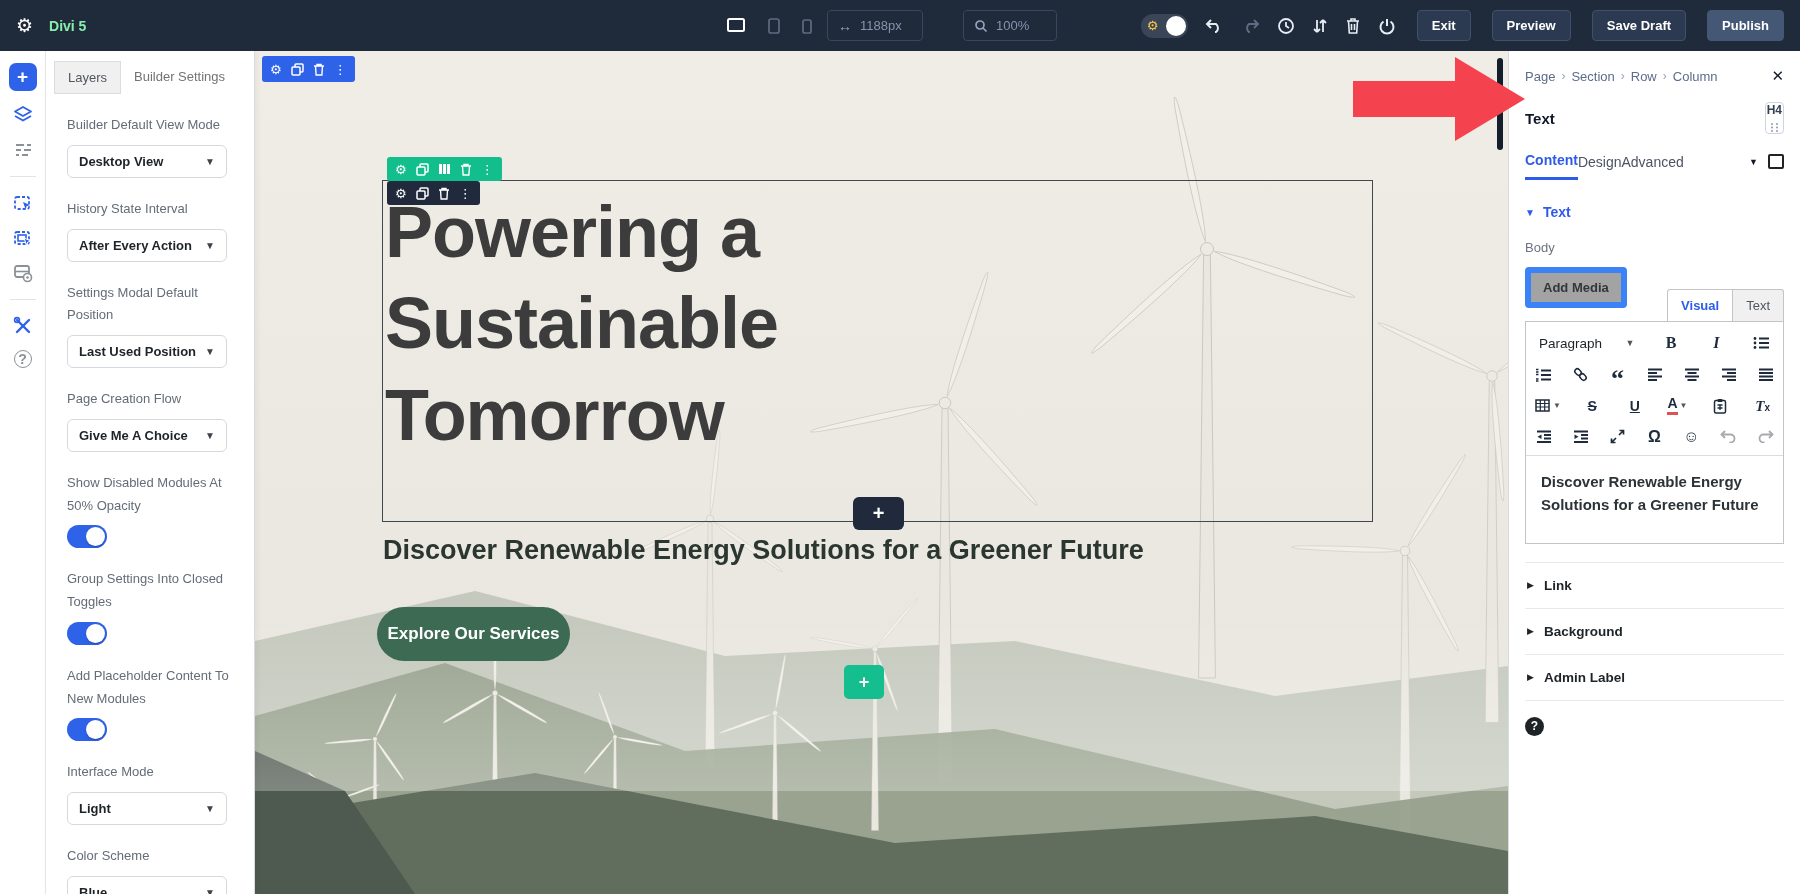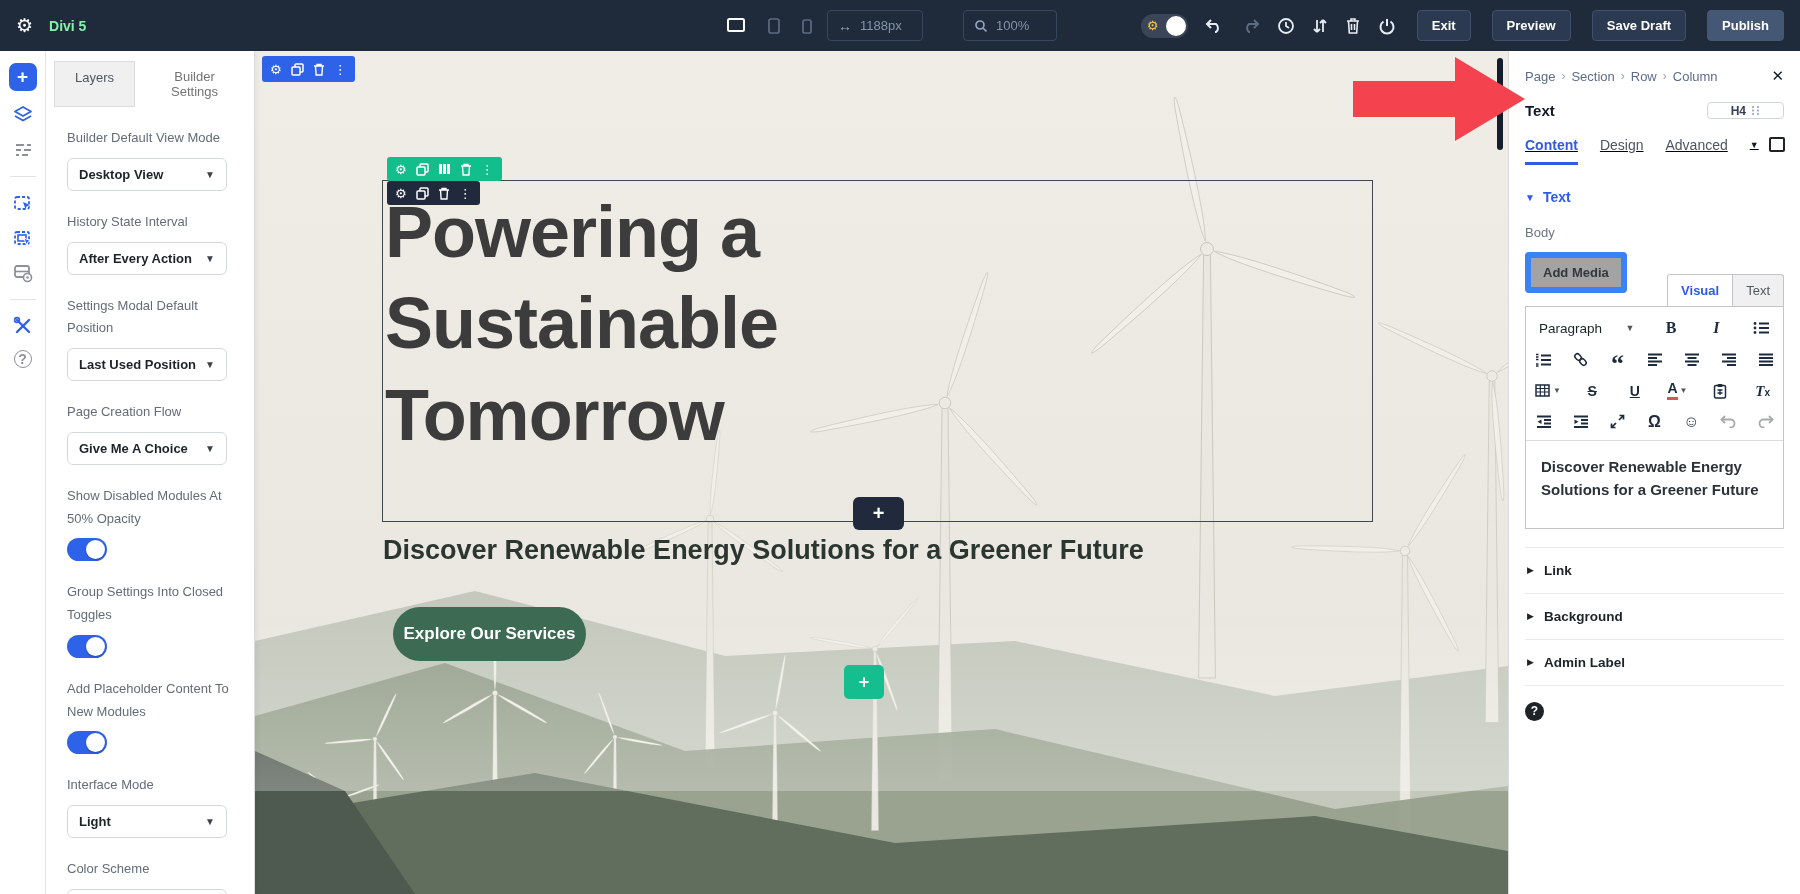--- a/index.html
+++ b/index.html
@@ -29,21 +29,21 @@
   
   .rail { position:absolute; left:0; top:51px; width:46px; height:843px; background:#fff; border-right:1px solid #E4E5E7; z-index:30; display:flex; flex-direction:column; align-items:center; padding-top:12px; gap:13px; }
   .rail .add-btn { width:28px; height:28px; border-radius:7px; background:#2E62E9; color:#fff; font-size:19px; font-weight:700; display:flex; align-items:center; justify-content:center; cursor:pointer; }
   .rail .ric { width:22px; height:22px; display:flex; align-items:center; justify-content:center; cursor:pointer; }
   .rail .div { width:26px; height:1px; background:#E2E3E5; margin:2px 0; }
   .rail .q { color:#8C9196; font-size:14px; font-weight:700; border:1.6px solid #8C9196; border-radius:50%; width:18px; height:18px; display:flex; align-items:center; justify-content:center; }
 
   
   .lpanel { position:absolute; left:46px; top:51px; width:209px; height:843px; background:#fff; border-right:1px solid #D9DBDE; box-shadow:2px 0 6px rgba(0,0,0,.05); z-index:29; overflow:hidden; }
   .ltabs { display:flex; padding:10px 0 0 8px; }
-  .ltab { font-size:13px; padding:8px 20px; cursor:pointer;text-align:center; }
+  .ltab { font-size:13px; padding:8px 13px; cursor:pointer; }
   .ltab.inactive { background:#F0F0F1; border:1px solid #DCDCDE; color:#50575E; }
   .ltab.active { color:#737373; font-weight:400; background:#fff; }
   .lbody { padding:20px 18px 0 21px; }
   .fld { margin-bottom:20px; }
   .fld-label { font-size:13px; color:#646C77; line-height:1.75; margin-bottom:8px; }
   .select { width:160px; height:33px; border:1px solid #D5D9DF; border-radius:6px; background:#fff; display:flex; align-items:center; justify-content:space-between; padding:0 11px; font-size:13px; font-weight:600; color:#1D2327; cursor:pointer; }
   .select .caret { color:#3C434A; font-size:10px; }
   .toggle { width:40px; height:23px; border-radius:12px; background:#2E62E9; position:relative; cursor:pointer; }
   .toggle .knob { position:absolute; right:2px; top:2px; width:19px; height:19px; background:#fff; border-radius:50%; box-shadow:0 1px 2px rgba(0,0,0,.25); }
 
@@ -53,35 +53,35 @@
   .mini-toolbar { position:absolute; display:flex; align-items:center; gap:9px; padding:0 8px; height:26px; border-radius:3px; color:#fff; z-index:10; }
   .mini-toolbar .mi { display:flex; align-items:center; font-size:13px; line-height:1; cursor:pointer; }
   .mini-toolbar svg { display:block; }
   .tbar-section { left:7px; top:5px; background:#2E62E9; }
   .tbar-row { left:132px; top:106px; background:#13BE8D; height:24px; }
   .tbar-module { left:132px; top:130px; background:#202A3C; height:24px; }
   .hero-box { position:absolute; left:127px; top:129px; width:991px; height:342px; border:1px solid #3F474F; z-index:5; }
   .hero-heading { position:absolute; left:130px; top:136px; width:600px; font-size:72px; line-height:1.27; font-weight:700; color:#3C3C3C; letter-spacing:-1px; z-index:6; }
   .add-module-btn { position:absolute; left:598px; top:446px; width:51px; height:33px; background:#202A3C; border-radius:6px; color:#fff; font-size:20px; font-weight:700; display:flex; align-items:center; justify-content:center; z-index:11; cursor:pointer; }
   .hero-sub { position:absolute; left:128px; top:484px; white-space:nowrap; font-size:27px; font-weight:700; color:#2C3631; z-index:6; }
-  .cta-btn { position:absolute; left:138px; top:556px; width:193px; height:54px; border-radius:27px; background:#3C6A53; color:#fff; font-size:17px; font-weight:700; display:flex; align-items:center; justify-content:center; z-index:6; cursor:pointer; }
+  .cta-btn { position:absolute; left:122px; top:556px; width:193px; height:54px; border-radius:27px; background:#3C6A53; color:#fff; font-size:17px; font-weight:700; display:flex; align-items:center; justify-content:center; z-index:6; cursor:pointer; }
   .add-row-btn { position:absolute; left:589px; top:614px; width:40px; height:34px; background:#14BE8E; border-radius:5px; color:#fff; font-size:18px; font-weight:700; display:flex; align-items:center; justify-content:center; z-index:11; cursor:pointer; }
 
   .v-scrollbar { position:absolute; left:1497px; top:58px; width:6px; height:92px; background:#131D2B; border-radius:3px; z-index:45; }
 
   
   .rpanel { position:absolute; left:1508px; top:51px; width:292px; height:843px; background:#fff; border-left:1px solid #D9DBDE; z-index:40; padding:0 16px; }
   .crumbs { display:flex; align-items:center; gap:6px; margin-top:16px; font-size:13px; color:#5D6C8A; }
   .crumbs .sep { color:#9AA4B8; font-size:12px; }
   .crumbs .close { margin-left:auto; color:#101828; font-size:15px; font-weight:700; cursor:pointer; }
   .rtitle-row { display:flex; align-items:center; margin-top:17px; }
   .rtitle { font-size:15px; font-weight:700; color:#101828; }
-  .hlevel { margin-left:auto; border:1px solid #D0D5DD; border-radius:4px; height:17px; display:flex; align-items:center; gap:5px; padding:0 23px; cursor:pointer; }
+  .hlevel { margin-left:auto; border:1px solid #D0D5DD; border-radius:4px; height:32px; display:flex; align-items:center; gap:5px; padding:0 1px; cursor:pointer;flex-direction:column; }
   .hlevel .hl { font-size:12px; font-weight:700; color:#344054; }
-  .rtabs { display:flex; align-items:flex-start; gap:22px; margin-top:18px;text-decoration:underline; }
+  .rtabs { display:flex; align-items:center; margin-top:18px; }
   .rtab { font-size:14px; color:#4B5563; cursor:pointer; padding-bottom:9px; }
   .rtab.active { color:#2E5BE9; font-weight:700; border-bottom:3px solid #2E5BE9; }
   .rtabs .right-ctl { margin-left:auto; display:flex; align-items:center; gap:10px; padding-bottom:9px; }
   .rtabs .dd { font-size:9px; color:#111827; }
   .view-square { width:16px; height:15px; border:2px solid #1D2327; border-radius:2px; cursor:pointer; }
   .group-hdr { display:flex; align-items:center; gap:8px; margin-top:24px; cursor:pointer; }
   .group-hdr .ct { color:#2E5BE9; font-size:10px; }
   .group-hdr .gl { color:#2E5BE9; font-size:14px; font-weight:700; }
   .body-label { margin-top:20px; font-size:13px; color:#6B7280; }
   .editor-head { display:flex; align-items:flex-end; margin-top:12px; }

